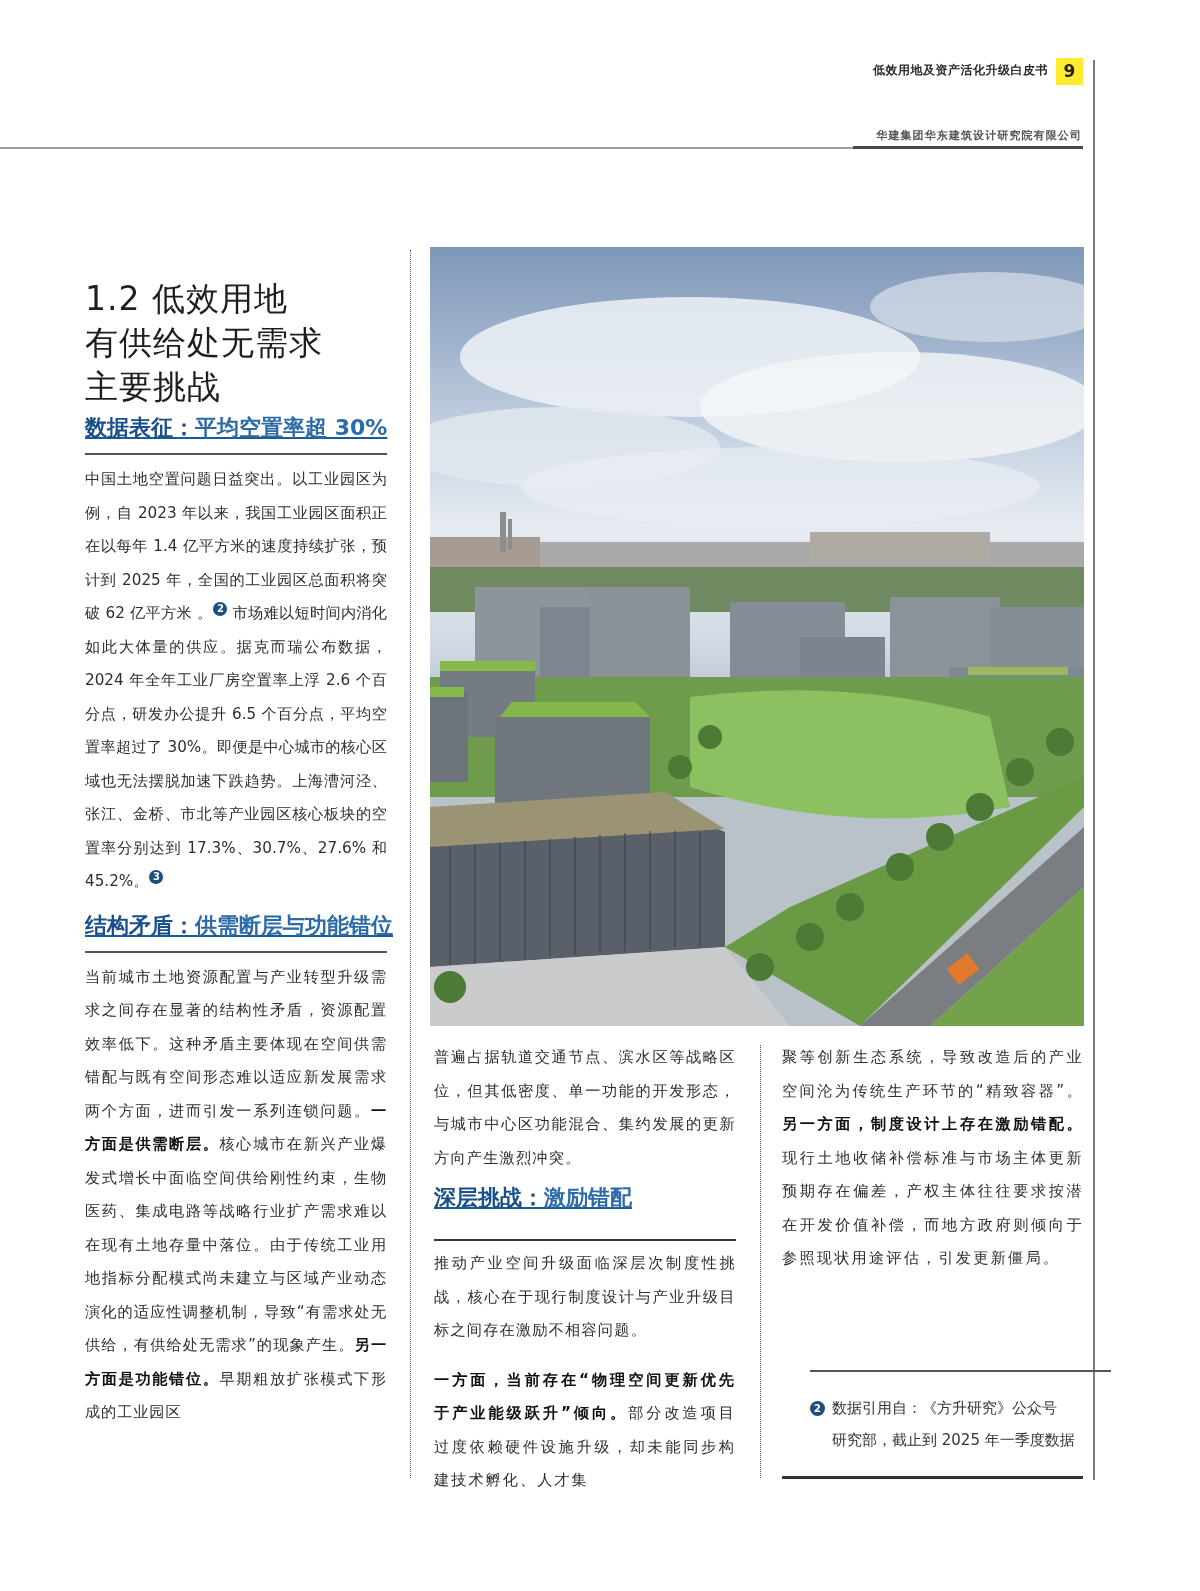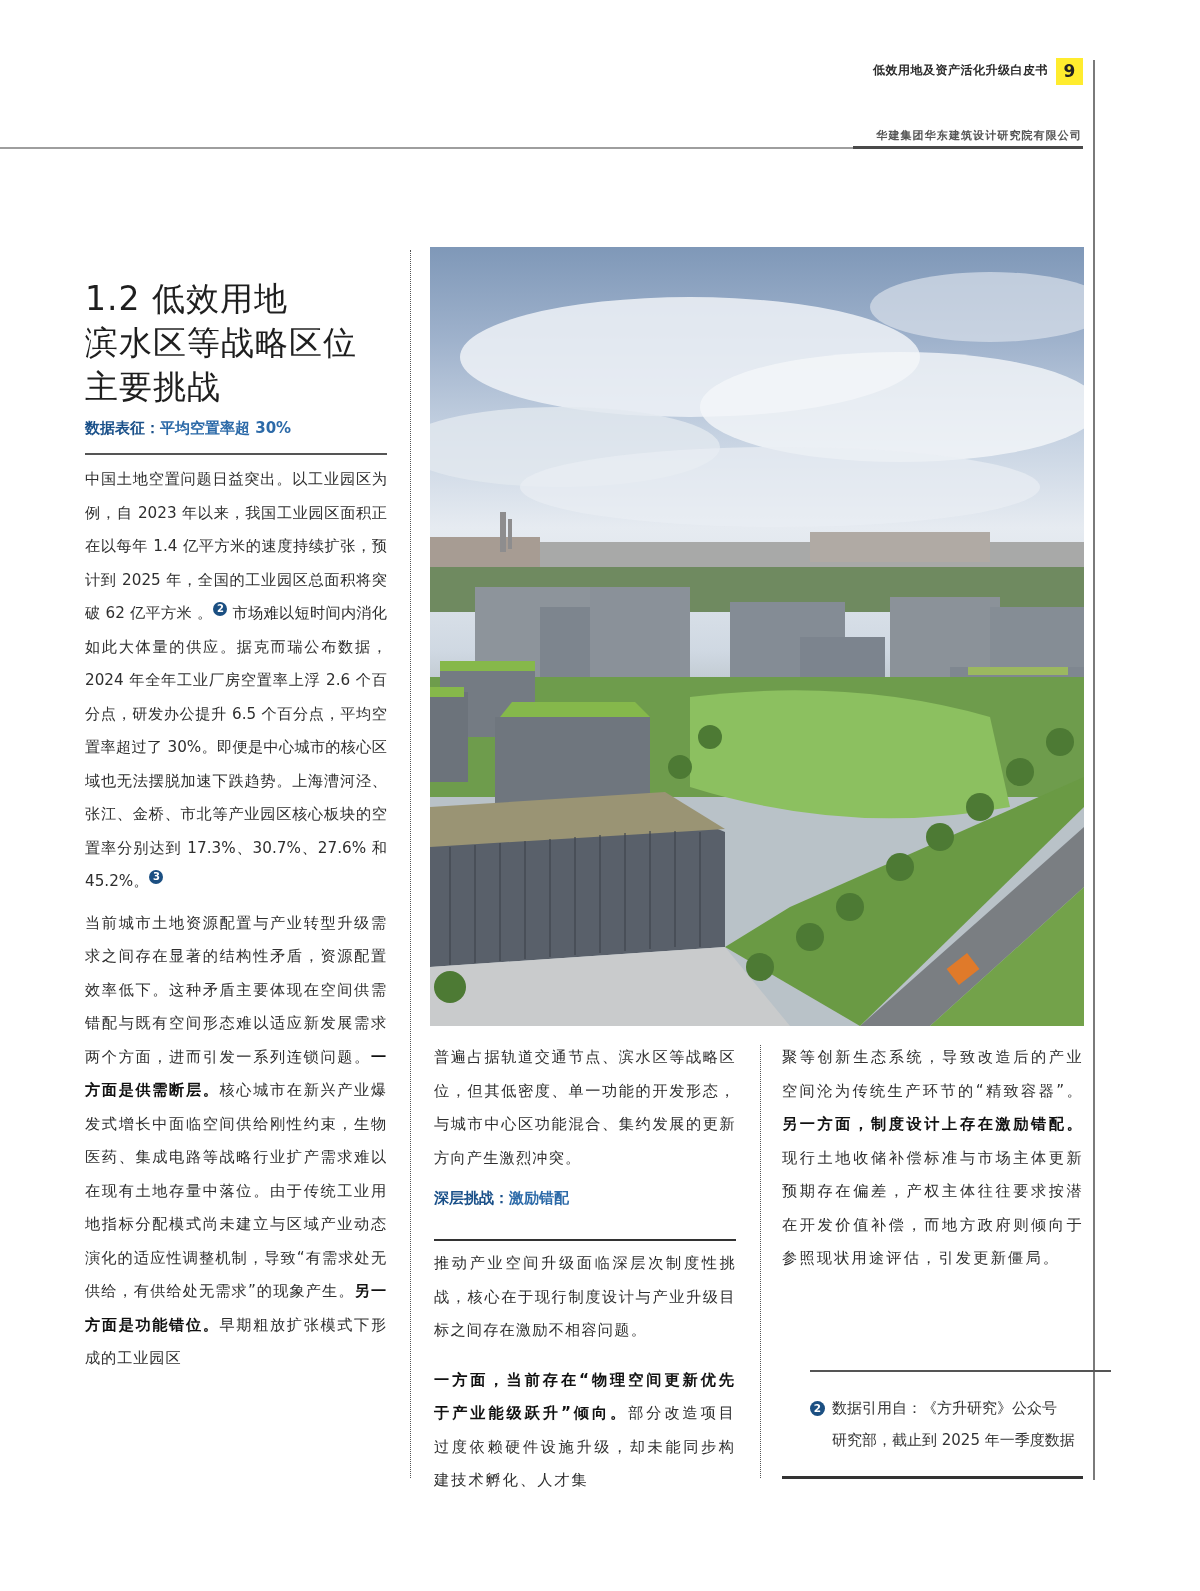--- a/index.html
+++ b/index.html
@@ -31,22 +31,22 @@
     position: absolute; top: 146px; left: 853px; width: 230px; height: 3px; background: #4a4a4a;
   }
 
   
   .col-left { position: absolute; left: 85px; top: 245px; width: 302px; margin-top: 32px; }
   .section-title {
     font-family: "DejaVu Sans", sans-serif; font-size: 33px; line-height: 44px;
     color: #1e1e1e; font-weight: normal; letter-spacing: 1px;
   }
   .sub-heading {
-    font-size: 15px; line-height: 26px; color: #1c5a96; margin-top: 6px;
-    padding-bottom: 12px; border-bottom: 2.5px solid #555; white-space: nowrap;
+    font-size: 22px; line-height: 26px; color: #1c5a96; margin-top: 6px;
+    padding-bottom: 12px; border-bottom: 2.5px solid #555; white-space: nowrap; text-decoration: underline;
   }
   .sub-heading b { font-weight: bold; color: #1a5089; }
   .sub-heading span { color: #2c6aa8; }
 
   .body-text {
     font-size: 15.2px; line-height: 33.5px; color: #2e2e2e; text-align: justify;
     margin-top: 8px;
   }
   .body-text strong { color: #111; font-weight: bold; }
   .fn-ref {
@@ -90,32 +90,35 @@
 <div class="hdr-title">低效用地及资产活化升级白皮书</div>
 <div class="page-num">9</div>
 <div class="hdr-rule-right"></div>
 <div class="hdr-org">华建集团华东建筑设计研究院有限公司</div>
 <div class="hdr-rule"></div>
 <div class="hdr-rule-dark"></div>
 
 <div class="col-left">
   <h1 class="section-title">
     <div>1.2 低效用地</div>
-    <div>滨水区等战略区位</div>
+    <div>有供给处无需求</div>
     <div>主要挑战</div>
   </h1>
 
   <h2 class="sub-heading">
     <b>数据表征：</b><span>平均空置率超 30%</span>
   </h2>
   <p class="body-text">
     <span>中国土地空置问题日益突出。以工业园区为例，自 2023 年以来，我国工业园区面积正在以每年 1.4 亿平方米的速度持续扩张，预计到 2025 年，全国的工业园区总面积将突破 62 亿平方米 。</span><span class="fn-ref">2</span>
     <span>市场难以短时间内消化如此大体量的供应。据克而瑞公布数据，2024 年全年工业厂房空置率上浮 2.6 个百分点，研发办公提升 6.5 个百分点，平均空置率超过了 30%。即便是中心城市的核心区域也无法摆脱加速下跌趋势。上海漕河泾、张江、金桥、市北等产业园区核心板块的空置率分别达到 17.3%、30.7%、27.6% 和 45.2%。</span><span class="fn-ref">3</span>
   </p>
 
+  <h2 class="sub-heading" style="margin-top:14px;">
+    <b>结构矛盾：</b><span>供需断层与功能错位</span>
+  </h2>
   <p class="body-text spaced" style="letter-spacing:0.9px;">
     <span>当前城市土地资源配置与产业转型升级需求之间存在显著的结构性矛盾，资源配置效率低下。这种矛盾主要体现在空间供需错配与既有空间形态难以适应新发展需求两个方面，进而引发一系列连锁问题。</span><strong>一方面是供需断层。</strong><span>核心城市在新兴产业爆发式增长中面临空间供给刚性约束，生物医药、集成电路等战略行业扩产需求难以在现有土地存量中落位。由于传统工业用地指标分配模式尚未建立与区域产业动态演化的适应性调整机制，导致“有需求处无供给，有供给处无需求”的现象产生。</span><strong>另一方面是功能错位。</strong><span>早期粗放扩张模式下形成的工业园区</span>
   </p>
 </div>
 
 <div class="dotted-v" style="left:410px; top:250px; height:1228px;"></div>
 <div class="dotted-v" style="left:760px; top:1045px; height:433px;"></div>
 
 <div class="photo">
   <svg width="654" height="779" viewBox="0 0 654 779">

